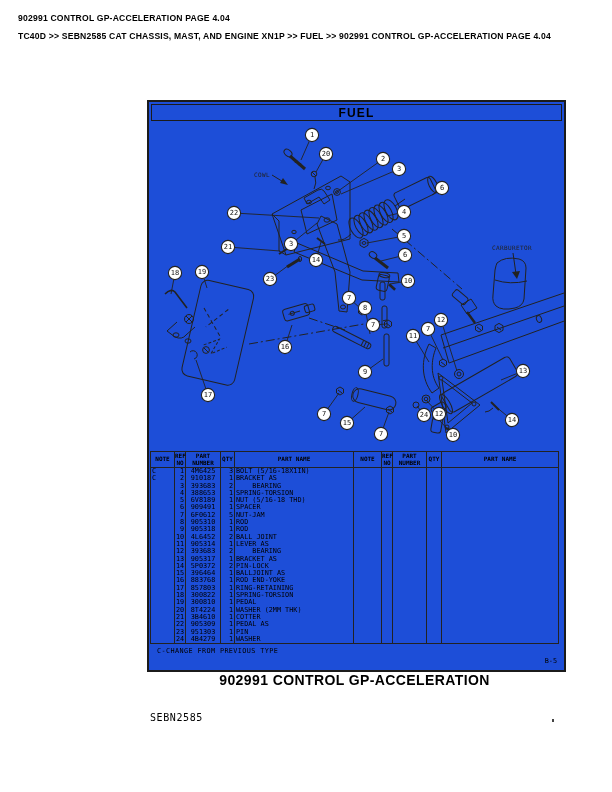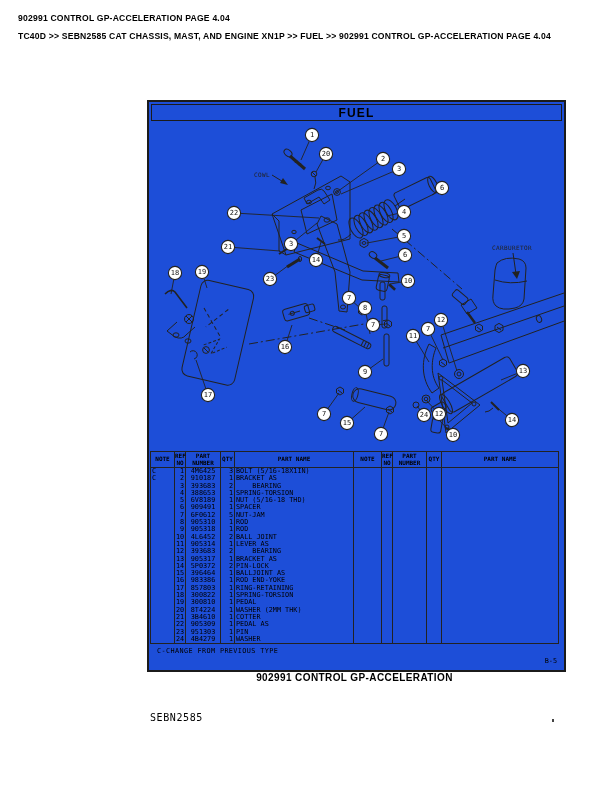--- a/index.html
+++ b/index.html
@@ -30,21 +30,21 @@
   td.c-ref{text-align:right;padding-right:1px;}
   td.c-part{text-align:center;}
   td.c-qty{text-align:right;padding-right:2px;}
   td.c-name{text-align:left;padding-left:2px;margin-left:40px;}
 
   .footnote{position:absolute;left:8px;top:545px;font-family:"DejaVu Sans Mono",monospace;
     font-size:6.8px;letter-spacing:.4px;}
   .pageref{position:absolute;right:7px;top:555px;font-family:"DejaVu Sans Mono",monospace;font-size:6.8px;padding-left:12px;}
 
   .caption{position:absolute;left:147px;top:672px;width:415px;text-align:center;
-    font-weight:bold;font-size:10px;letter-spacing:.4px;}
+    font-weight:bold;font-size:14px;letter-spacing:.4px;}
   .doccode{position:absolute;left:150px;top:712px;font-family:"DejaVu Sans Mono",monospace;
     font-size:10px;letter-spacing:.6px;}
   .cornermark{position:absolute;left:552px;top:719px;width:2px;height:3px;background:#444;}
 
   svg .art{stroke:#222;fill:none;stroke-width:1;}
   svg text.lbl{font-family:"DejaVu Sans Mono",monospace;font-size:6px;fill:#222;stroke:none;letter-spacing:.4px;}
   svg text.co{font-family:"DejaVu Sans Mono",monospace;font-size:7px;fill:#111;stroke:none;}
 </style>
 </head>
 <body>
@@ -663,21 +663,21 @@
             <td class="c-name">BALLJOINT AS</td>
             <td class="c-note"></td>
             <td class="c-ref"></td>
             <td class="c-part"></td>
             <td class="c-qty"></td>
             <td class="c-name"></td>
           </tr>
           <tr>
             <td class="c-note"></td>
             <td class="c-ref">16</td>
-            <td class="c-part">983386</td>
+            <td class="c-part">883768</td>
             <td class="c-qty">1</td>
             <td class="c-name">ROD END-YOKE</td>
             <td class="c-note"></td>
             <td class="c-ref"></td>
             <td class="c-part"></td>
             <td class="c-qty"></td>
             <td class="c-name"></td>
           </tr>
           <tr>
             <td class="c-note"></td>

